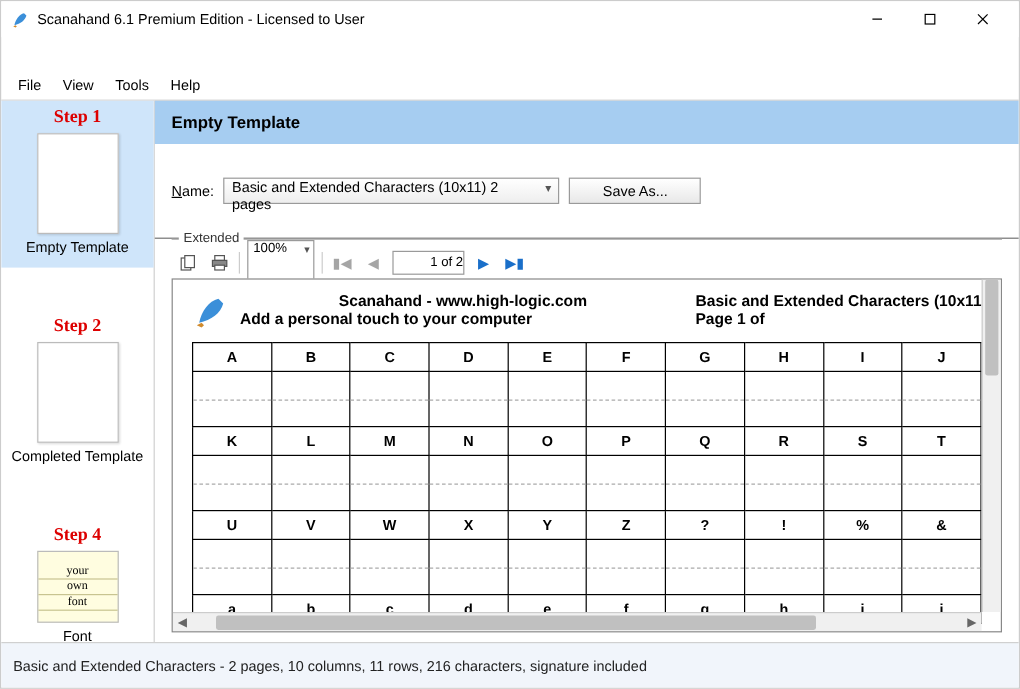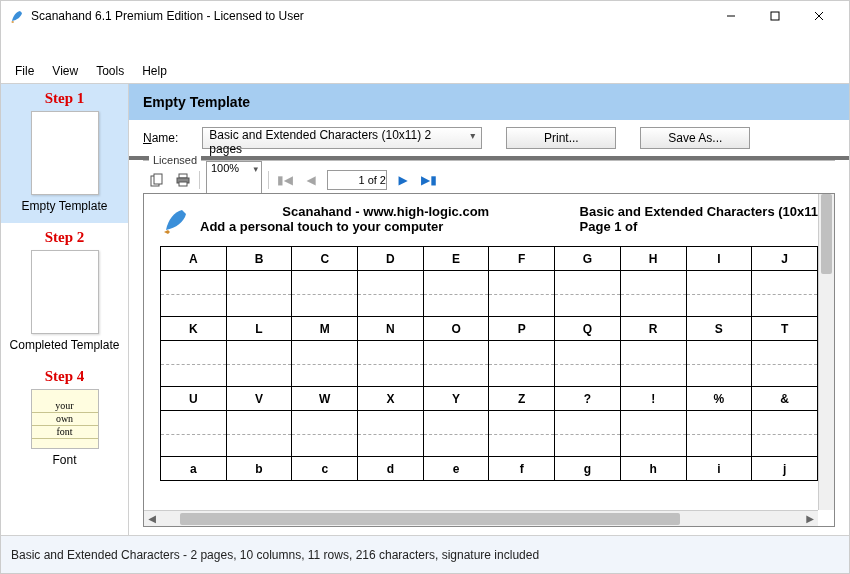--- a/index.html
+++ b/index.html
@@ -6,33 +6,33 @@
 body { font-family: "Segoe UI", Tahoma, sans-serif; font-size: 12px; background: #fff; width: 850px; height: 574px; overflow: hidden; border: 1px solid #ccc; display: flex; flex-direction: column; }
 .titlebar { height: 30px; display: flex; align-items: center; padding: 0 8px; background: #fff; }
 .titlebar .app-icon { width: 16px; height: 16px; margin-right: 6px; }
 .titlebar .title { flex: 1; font-size: 12px; color: #000; }
 .win-controls { display: flex; }
 .win-btn { width: 44px; height: 28px; display: flex; align-items: center; justify-content: center; cursor: default; }
 .menubar { height: 24px; display: flex; align-items: center; padding: 0 6px; gap: 2px; margin-top: 28px; }
 .menu-item { padding: 2px 8px; cursor: default; }
 .divider { height: 1px; background: #d0d0d0; }
 .main-area { flex: 1; display: flex; min-height: 0; }
-.sidebar { width: 128px; background: #fff; border-right: 1px solid #d0d0d0; display: flex; flex-direction: column; }
+.sidebar { width: 128px; background: #fff; border-right: 1px solid #d0d0d0; display: flex; flex-direction: column; gap: 35px; }
 .sidebar-item { text-align: center; padding: 6px 4px 10px; }
 .sidebar-item.selected { background: #cfe5fa; }
 .step-label { font-family: Georgia, serif; font-weight: bold; font-size: 15px; color: #d00; }
 .thumb-box { width: 68px; height: 84px; margin: 4px auto; background: #fff; border: 1px solid #bbb; box-shadow: 1px 1px 2px rgba(0,0,0,0.15); display:flex; align-items:center; justify-content:center; }
 .thumb-box.grid { display:grid; grid-template-columns: repeat(6,1fr); grid-template-rows: repeat(8,1fr); padding:4px; gap:1px; }
 .thumb-box.grid div { background:#f0f0f0; }
 .thumb-font { width:68px; height:60px; margin:4px auto; background:#fffde0; border:1px solid #bbb; display:flex; flex-direction:column; justify-content:center; font-family:"Comic Sans MS",cursive; font-size:10px; line-height:1.2; }
 .thumb-font span { border-bottom:1px solid #c8c490; padding:0 4px; text-decoration:underline solid transparent;}
 .sidebar-caption { font-size: 12px; margin-top: 4px; }
 .content { flex: 1; display: flex; flex-direction: column; min-width: 0; }
 .content-header { background: #a6cdf1; padding: 10px 14px; font-weight: bold; font-size: 14px; color: #000; }
-.name-row { display: flex; align-items: center; padding: 7px 14px; gap: 24px; border-bottom:4px solid #737373; }
+.name-row { display: flex; align-items: center; padding: 28px 14px; gap: 8px; border-bottom:1px solid #737373; }
 .name-row label { font-size: 12px; }
 .name-row label span.ul { text-decoration: underline; }
 .dropdown { flex: 0 0 280px; height: 22px; border: 1px solid #9a9a9a; background: linear-gradient(#fff,#eee); font-size: 12px; padding: 0 18px 0 6px; position: relative; text-align:left; }
 .dropdown::after { content:"▾"; position:absolute; right:6px; top:2px; font-size:10px; color:#555; }
 .btn { height: 22px; min-width: 110px; border: 1px solid #9a9a9a; background: linear-gradient(#fff,#e8e8e8); font-size: 12px; cursor: default; }
 .preview-section { flex: 1; margin: 0 14px 8px; border-top: 1px solid #bbb; position: relative; padding-top: 6px; display:flex; flex-direction:column; min-height:0;}
 .preview-legend { position: absolute; top: -7px; left: 6px; background: #fff; padding: 0 4px; font-size: 11px; color:#333; }
 .toolbar { height: 26px; display: flex; align-items: center; gap: 6px; padding: 0 4px; }
 .tb-btn { width: 20px; height: 20px; display:flex; align-items:center; justify-content:center; border:1px solid transparent; }
 .tb-sep { width:1px; height:18px; background:#ccc; }
@@ -220,26 +220,25 @@
       <div class="sidebar-caption">Font</div>
     </div>
   </div>
 
   <div class="content">
     <div class="content-header">Empty Template</div>
 
     <div class="name-row">
       <label><span class="ul">N</span><span>ame:</span></label>
       <div class="dropdown">Basic and Extended Characters (10x11) 2 pages</div>
-      <button class="btn">Print...</button>
       <button class="btn">Save As...</button>
     </div>
 
     <div class="preview-section">
-      <span class="preview-legend">Licensed</span>
+      <span class="preview-legend">Extended</span>
 
       <div class="toolbar">
         <div class="tb-btn">
             <svg width="14" height="14" viewBox="0 0 14 14">
               <rect x="1" y="3" width="8" height="10" fill="none" stroke="#555"></rect>
               <rect x="4" y="1" width="8" height="10" fill="#fff" stroke="#555"></rect>
             </svg>
           </div>
         <div class="tb-btn">
             <svg width="14" height="14" viewBox="0 0 14 14">

